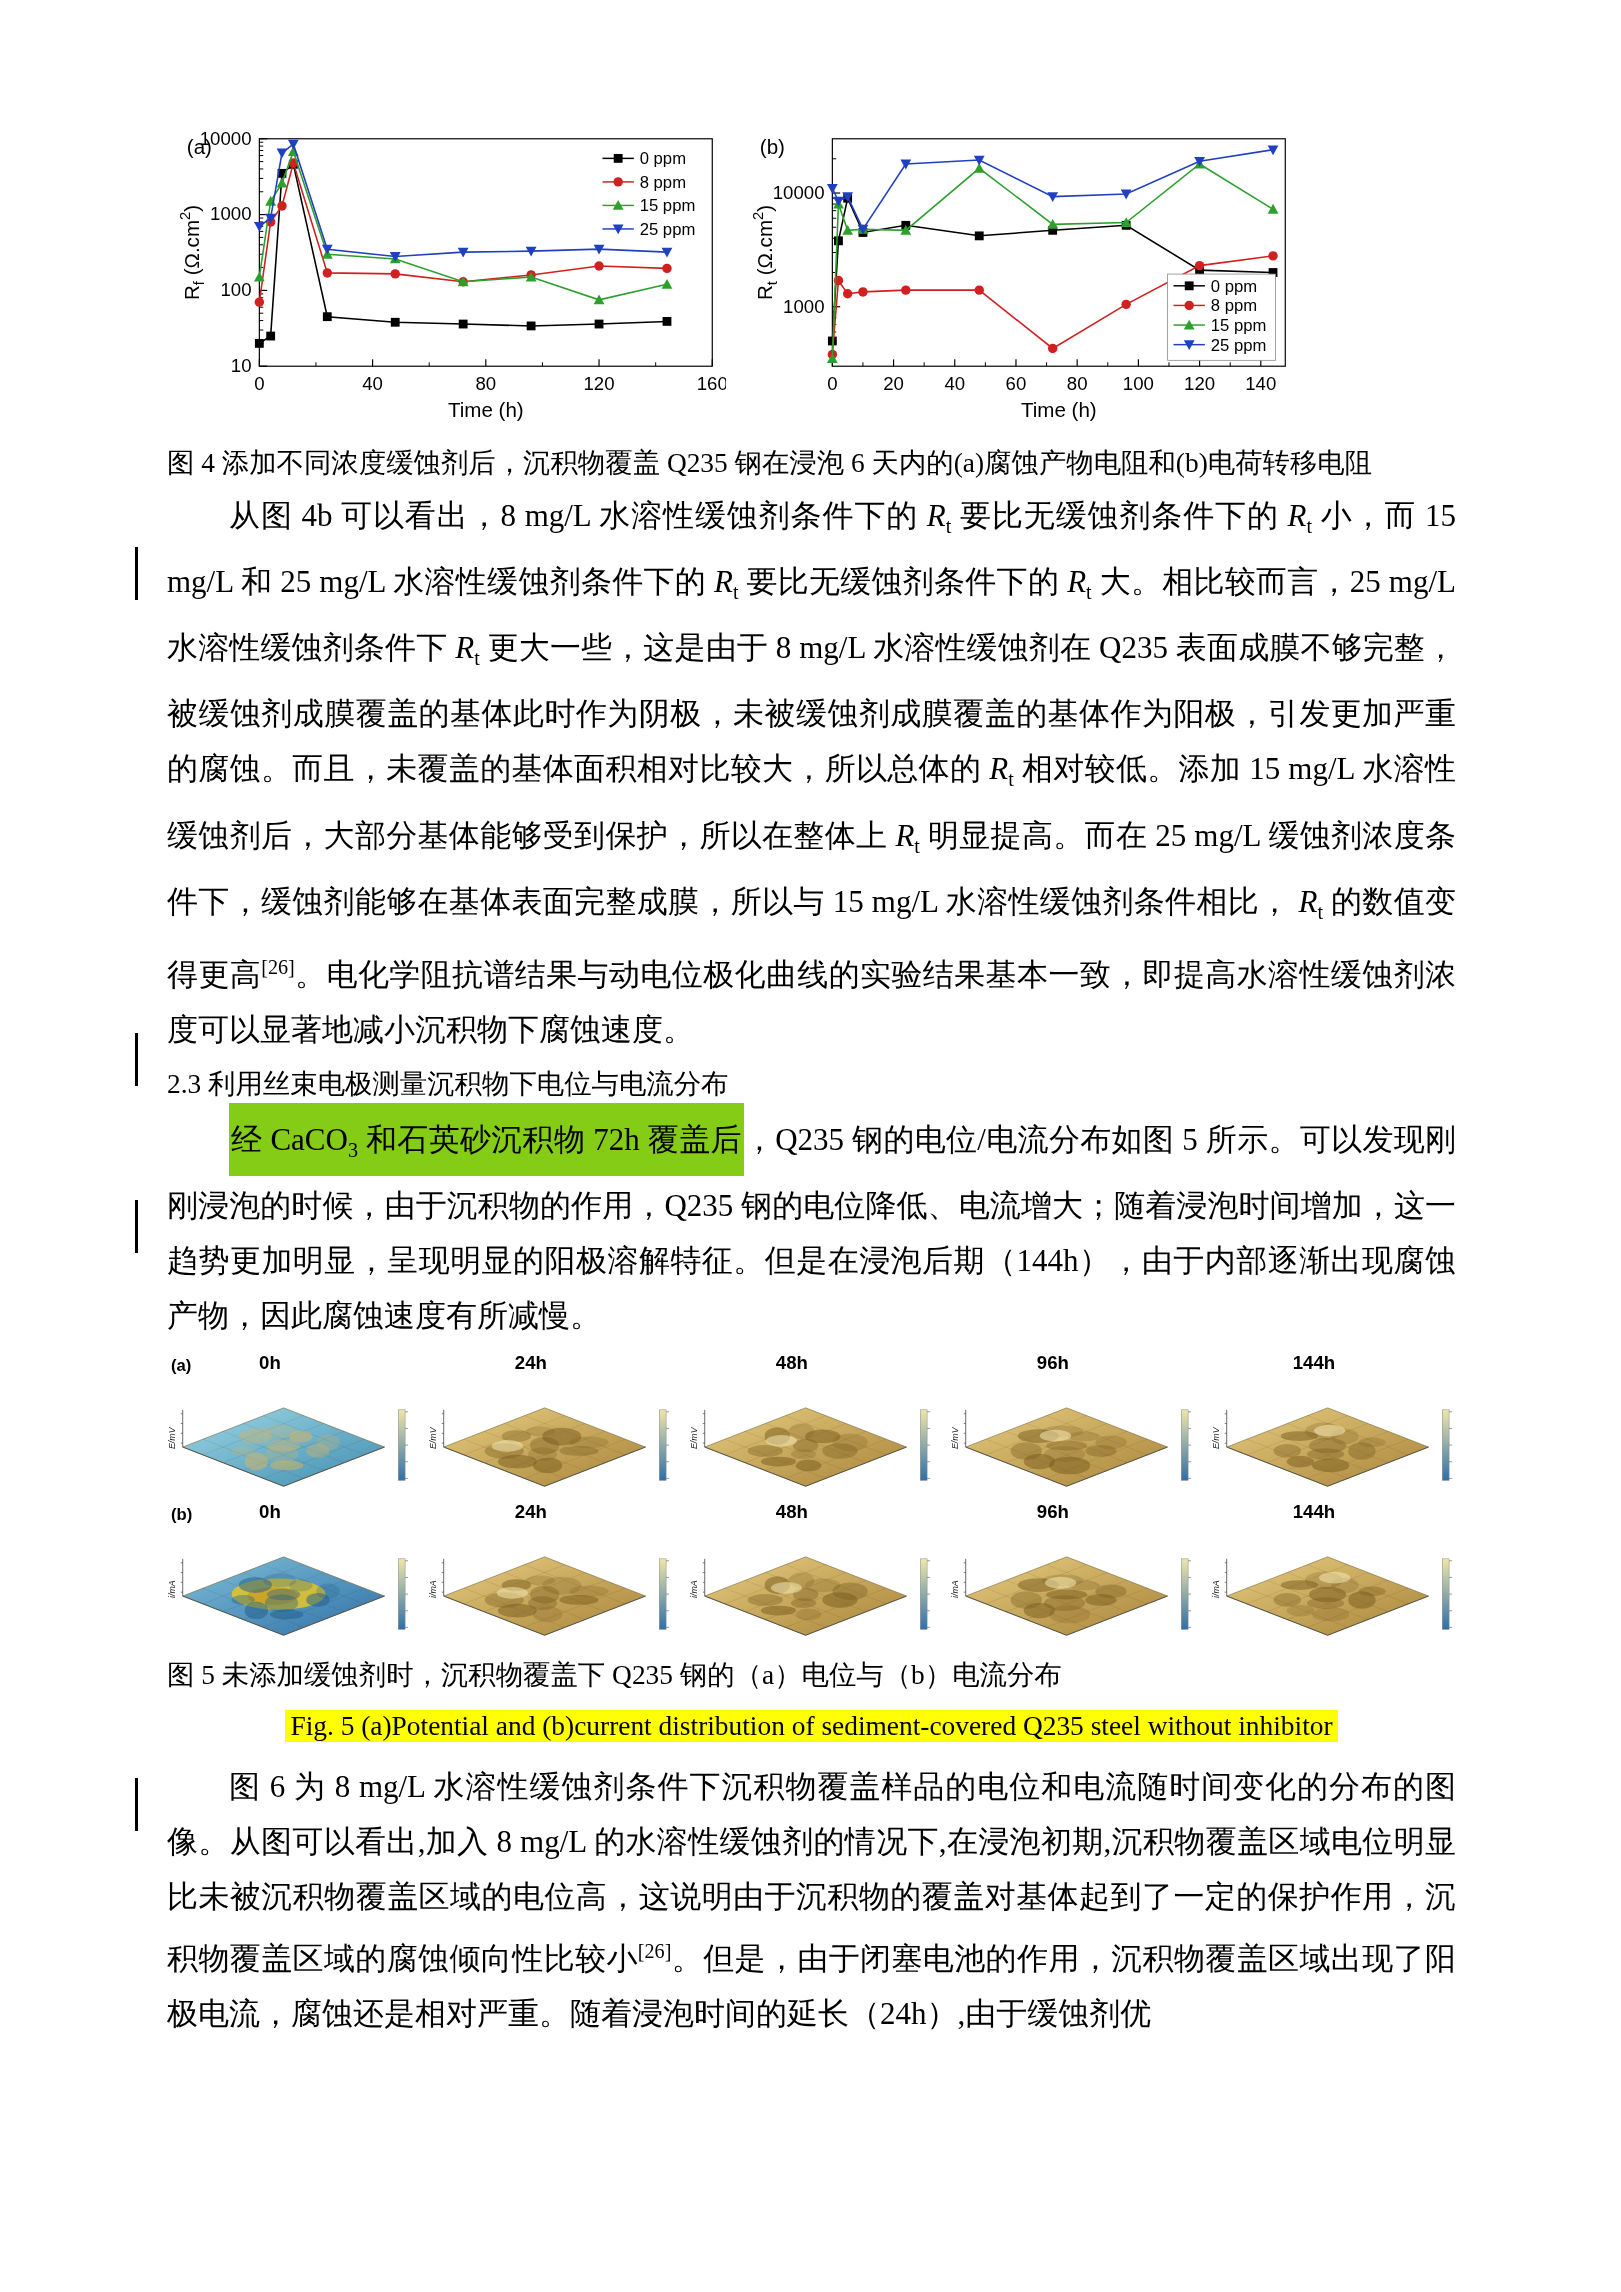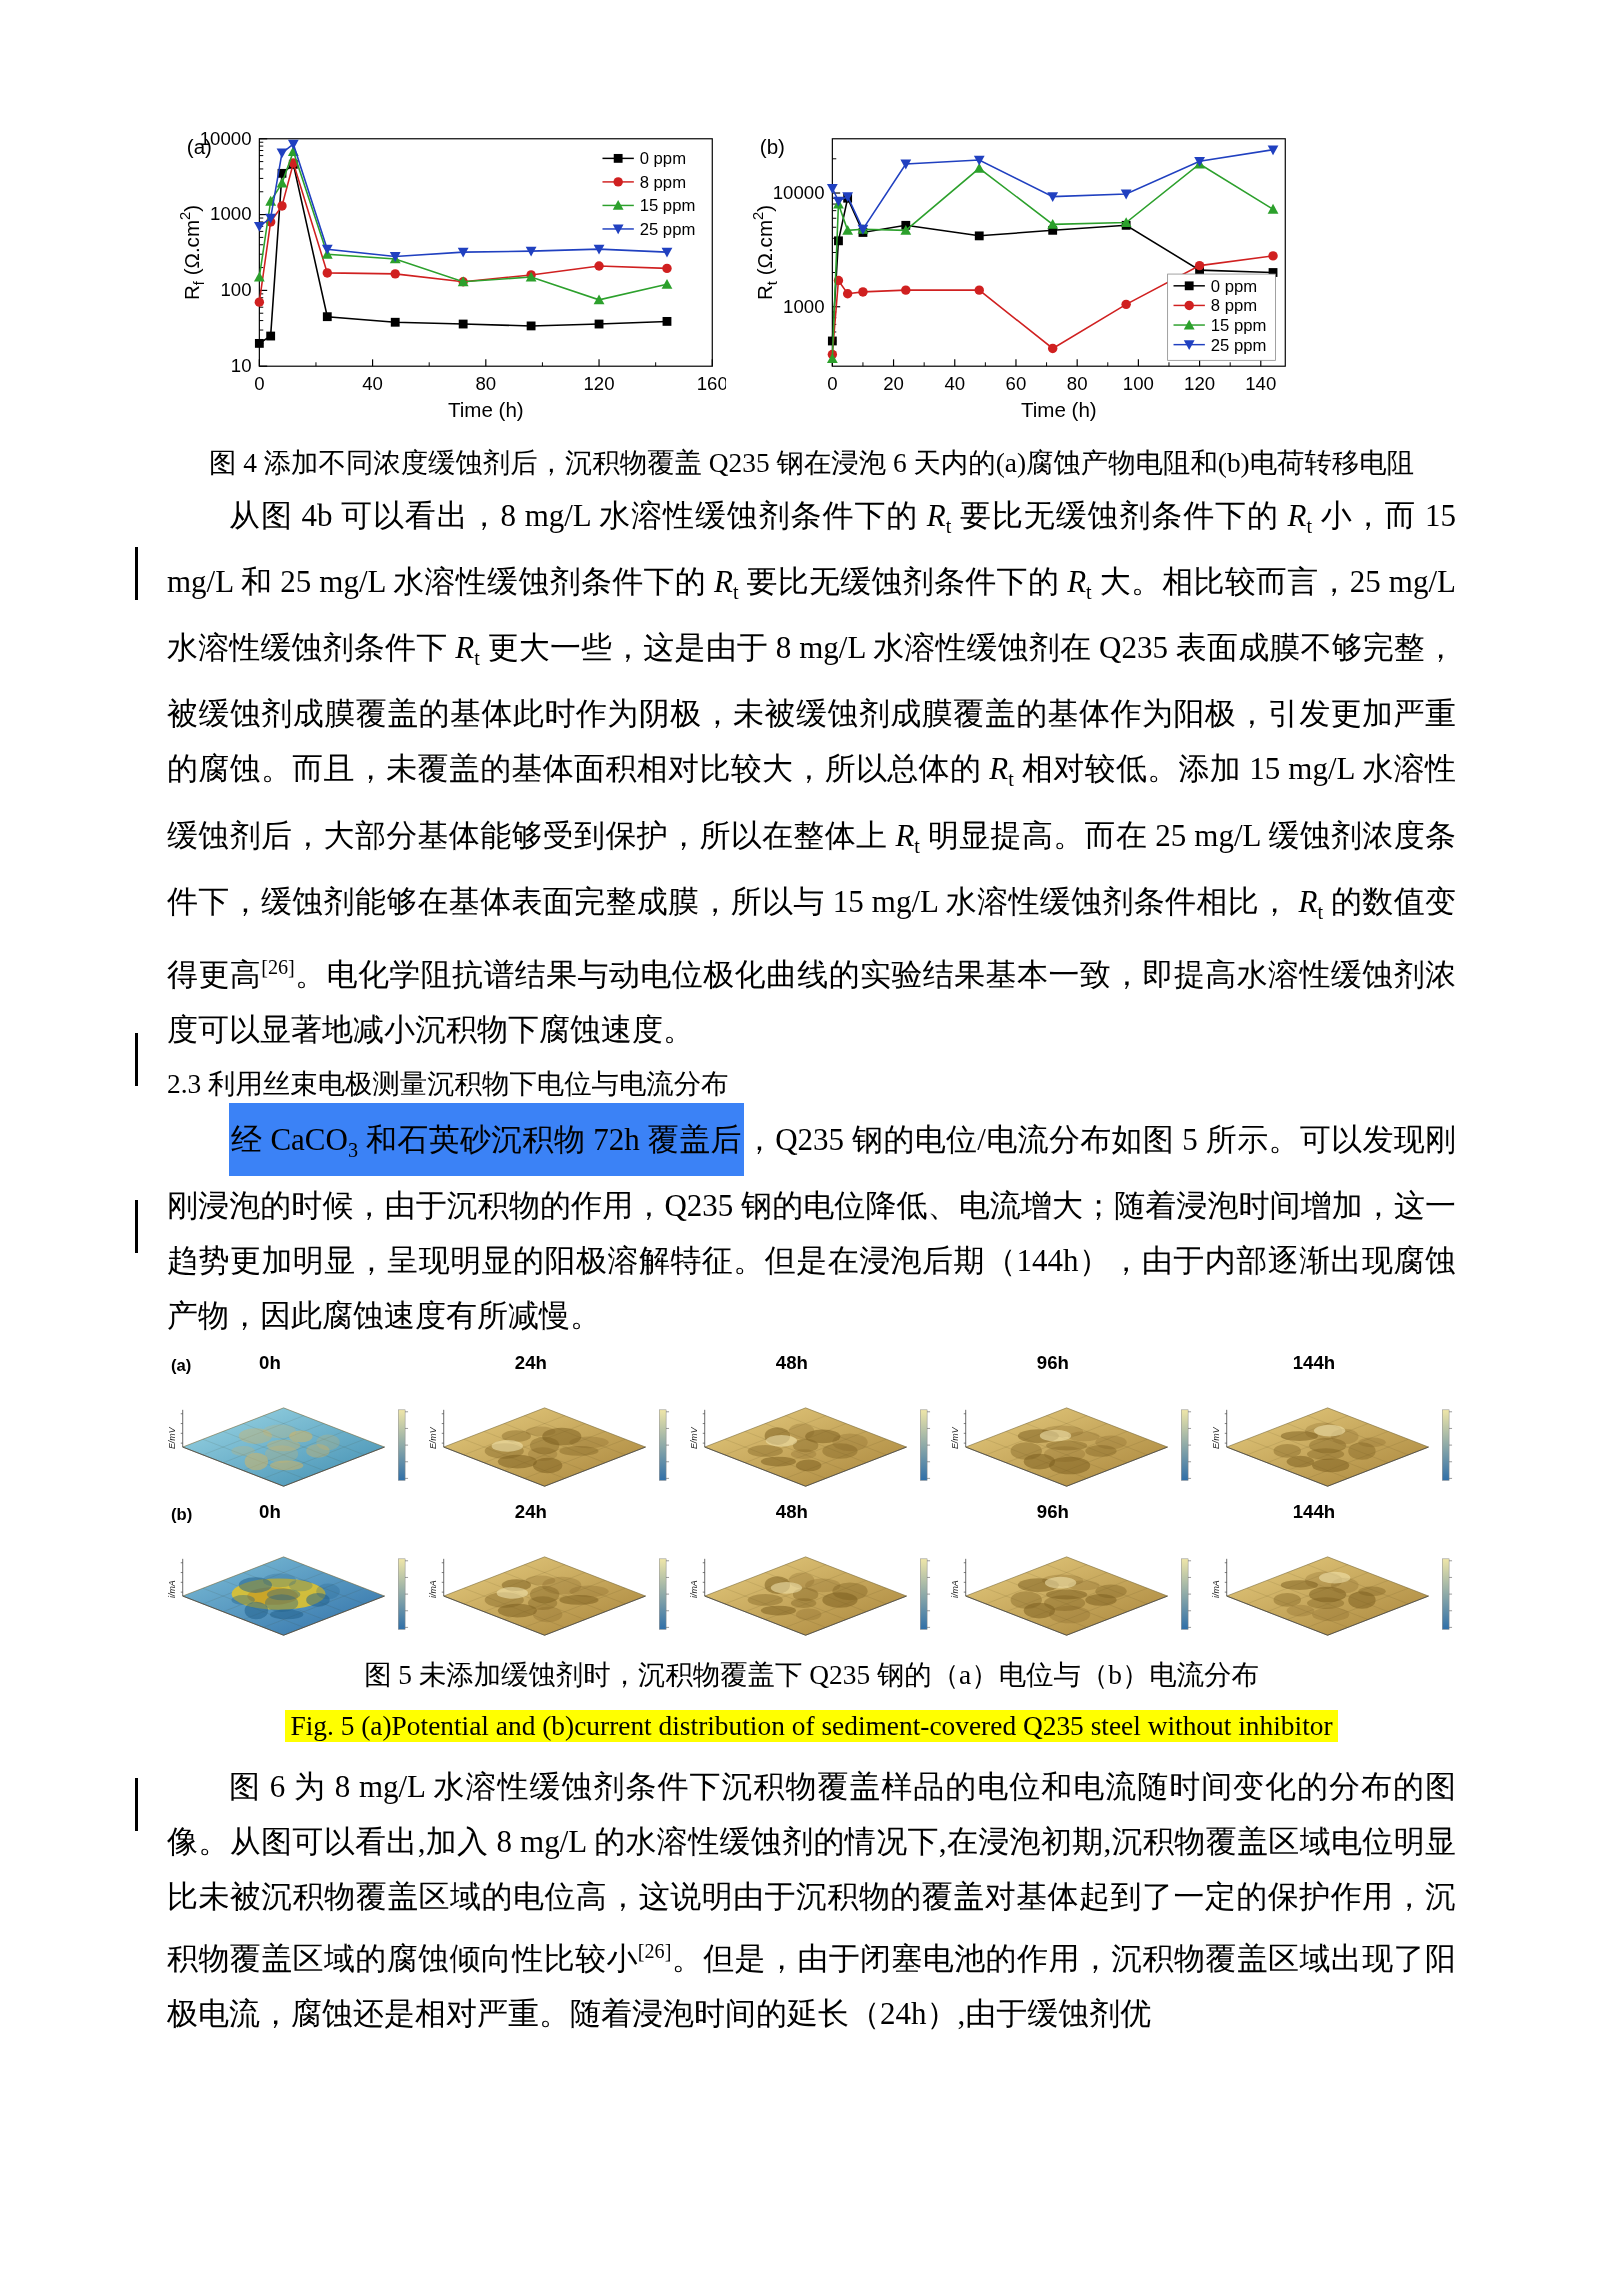--- a/index.html
+++ b/index.html
@@ -1,25 +1,25 @@
 <!DOCTYPE html>
 <html><head>
 <meta charset="utf-8">
 <style>
   html,body{margin:0;padding:0;}
   .page{position:relative;width:1621px;height:2293px;background:#ffffff;overflow:hidden;
         font-family:"Liberation Serif","DejaVu Serif",serif;color:#000;}
   .content{position:absolute;left:167px;top:125px;width:1289px;}
   .figure4{display:flex;justify-content:center;gap:23.5px;margin:0 147px 9.8px 0;}
-  .caption-zh{text-align:center;font-size:27.4px;line-height:49px;}
+  .caption-zh{text-align:left;font-size:27.4px;line-height:49px;}
   .caption-en{text-align:center;font-size:27.4px;line-height:49px;margin:2px 0 7.8px 0;}
   .hl{background:#ffff00;padding:1px 5.9px;-webkit-box-decoration-break:clone;box-decoration-break:clone;}
   .body{font-size:31px;line-height:55px;text-align:justify;text-indent:2em;margin:0;}
   .sec{font-size:27.4px;line-height:55px;font-weight:normal;margin:0;}
-  mark{background:#3b82f6;color:inherit;padding:19px 2px;}
+  mark{background:#84cc16;color:inherit;padding:19px 2px;}
   sub{font-size:65%;}
   sup{font-size:65%;}
   .figure5{margin:9.8px 0 3.9px 0;}
   .f5row{display:flex;justify-content:space-between;margin-top:3.9px;}
   .revbar{position:absolute;left:135px;width:2.9px;height:53px;background:#000;}
   svg text{font-family:"Liberation Sans","DejaVu Sans",sans-serif;}
 </style>
 </head>
 <body>
 

